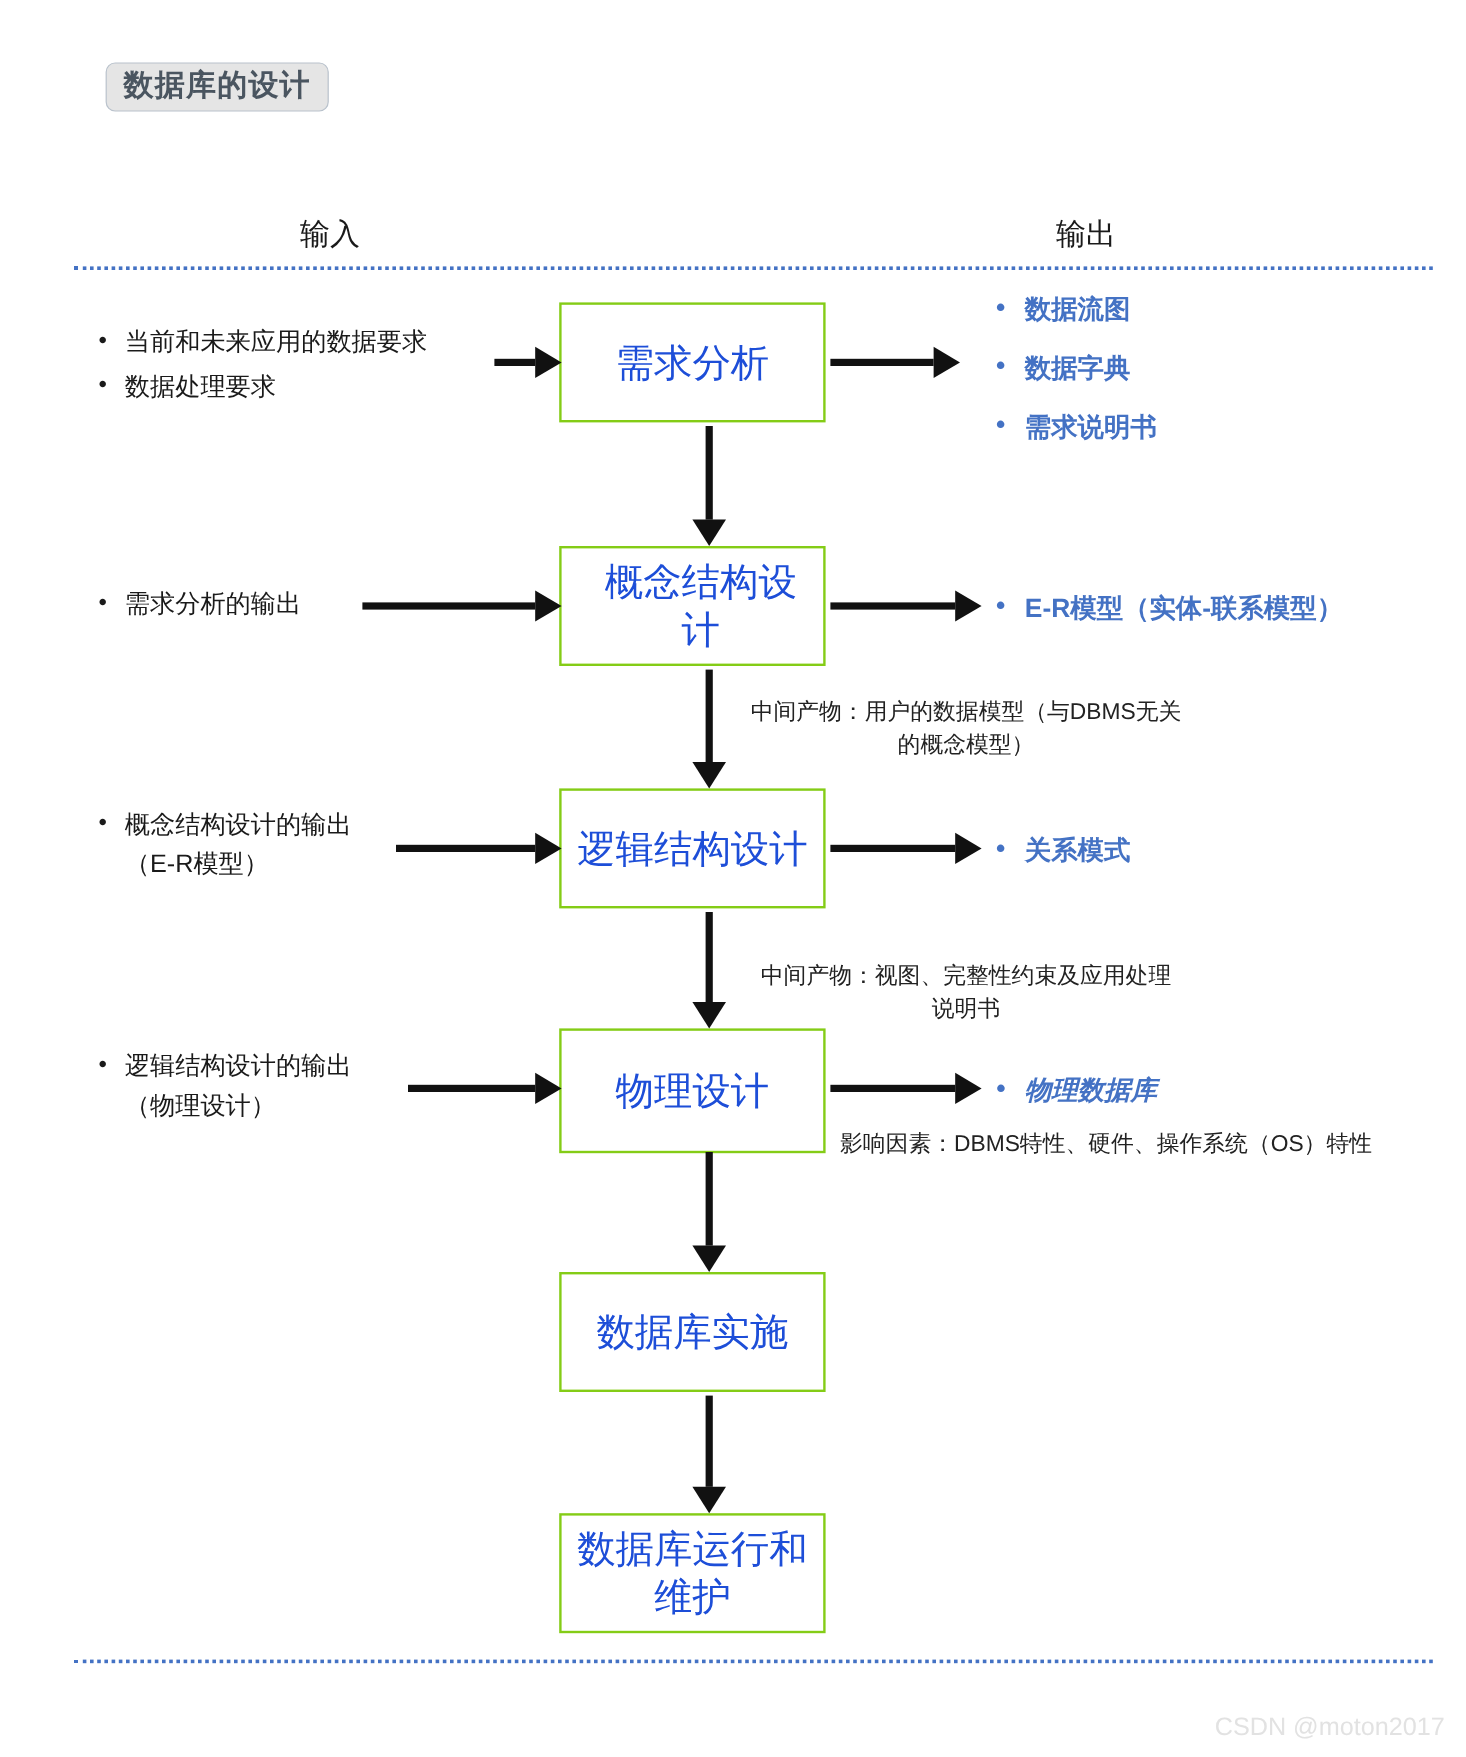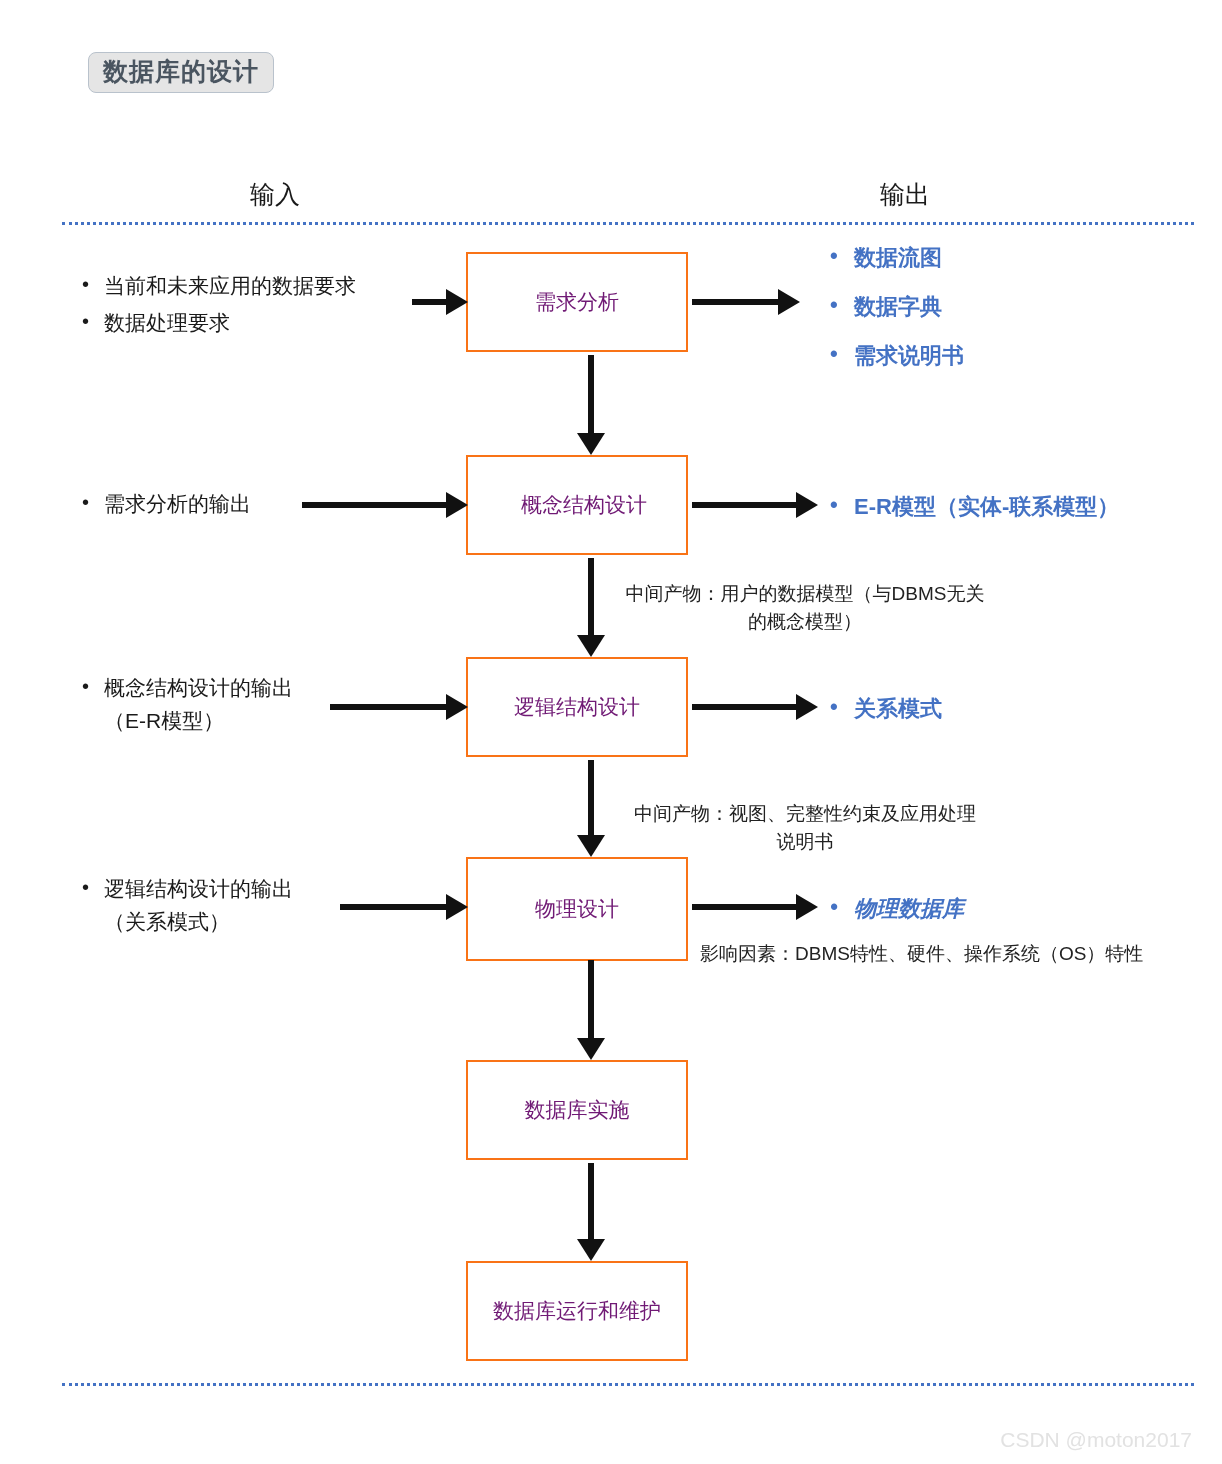--- a/index.html
+++ b/index.html
@@ -53,30 +53,30 @@
     border-top: 3px dotted #4472c4;
   }
   .rail.top    { top: 222px; }
   .rail.bottom { top: 1383px; }
 
   
   .proc-box {
     position: absolute;
     left: 466px;
     width: 222px;
-    border: 2px solid #f97316;
+    border: 2px solid #84cc16;
     background: #ffffff;
     box-sizing: border-box;
     display: flex;
     align-items: center;
     justify-content: center;
     text-align: center;
-    font-size: 21px;
+    font-size: 32px;
     line-height: 1.25;
-    color: #701a75;
+    color: #1d4ed8;
     padding: 4px 10px;
   }
 
   
   .in-list {
     position: absolute;
     left: 78px;
     width: 340px;
     font-size: 21px;
     line-height: 1.55;
@@ -157,21 +157,21 @@
     margin-left: -14px;
     width: 0; height: 0;
     border-left: 14px solid transparent;
     border-right: 14px solid transparent;
     border-top: 22px solid #111111;
   }
 
   
   .watermark {
     position: absolute;
-    right: 30px;
+    right: 18px;
     bottom: 12px;
     font-size: 21px;
     color: #e2e2e2;
     white-space: nowrap;
   }
 </style>
 </head>
 <body>
 
 <div class="title-badge">数据库的设计</div>
@@ -263,21 +263,21 @@
       <span>概念结构设计的输出</span>
       <span class="sub">（E-R模型）</span>
     </li>
   </ul>
 </div>
 
 <div class="in-list" style="top:873px;">
   <ul>
     <li>
       <span>逻辑结构设计的输出</span>
-      <span class="sub">（关系模式）</span>
+      <span class="sub">（物理设计）</span>
     </li>
   </ul>
 </div>
 
 <div class="out-list" style="top:240px;">
   <ul>
     <li>数据流图</li>
     <li>数据字典</li>
     <li>需求说明书</li>
   </ul>

